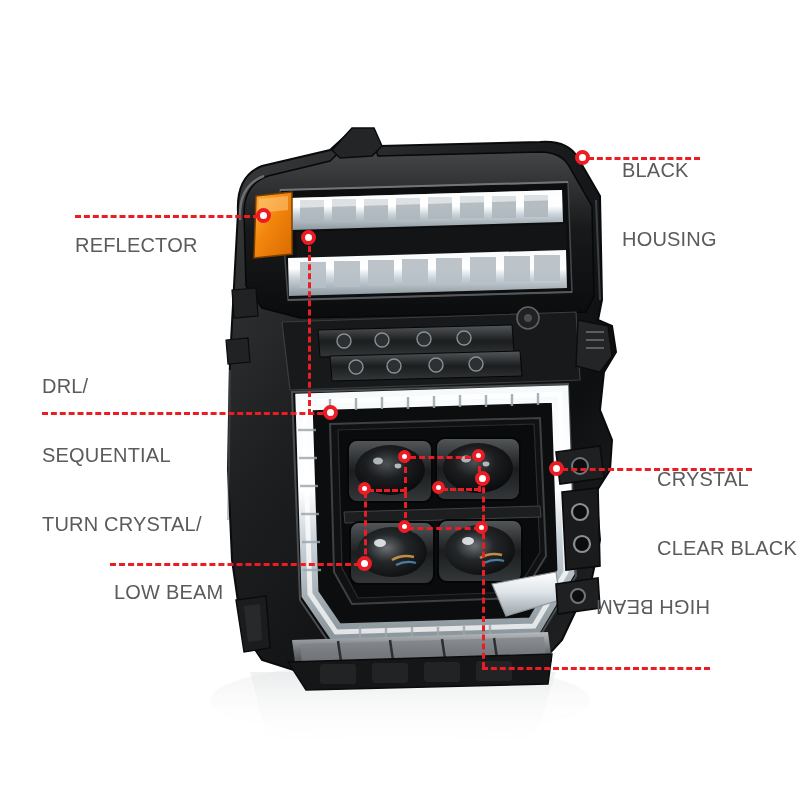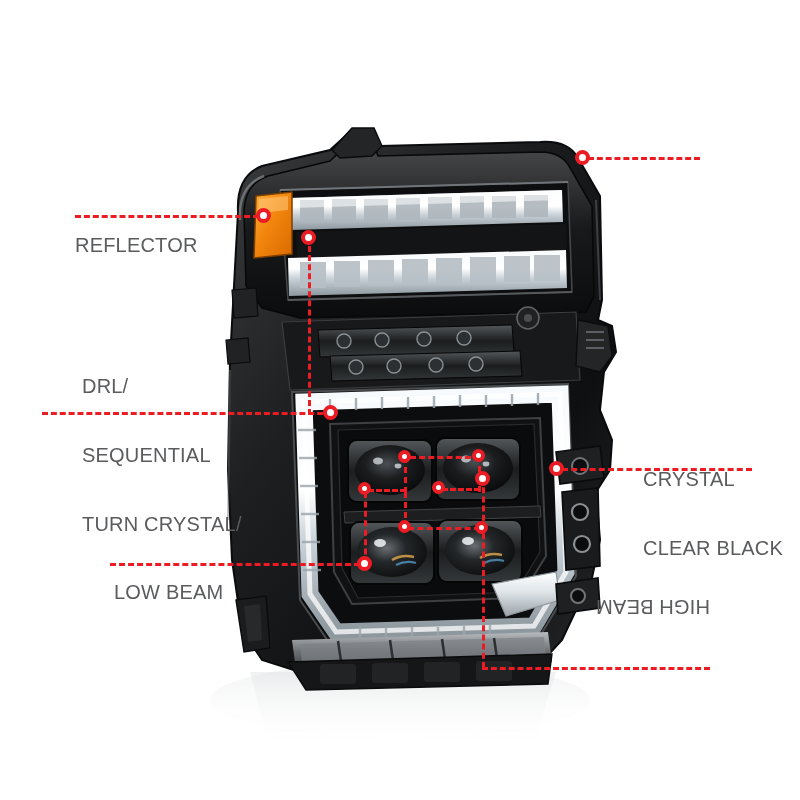--- a/index.html
+++ b/index.html
@@ -294,40 +294,44 @@
         <path d="M236,600 L266,596 L270,648 L244,652 Z" fill="#1a1c1d" stroke="#0a0b0c" stroke-width="1.4"></path>
         <path d="M244,606 L260,604 L262,640 L248,642 Z" fill="#2a2d2f" opacity=".8"></path>
       </g>
 
       <path d="M240,220 Q238,186 264,176" stroke="#9aa0a5" stroke-width="2.5" fill="none" opacity=".55"></path>
       <path d="M230,370 L228,520" stroke="#6d7276" stroke-width="2" fill="none" opacity=".45"></path>
       <path d="M596,200 L600,300" stroke="#7b8084" stroke-width="2" fill="none" opacity=".4"></path>
     </g>
   </svg>
 
+  <div class="label" style="left:622px;top:113px;">
+    <div>BLACK</div>
+    <div>HOUSING</div>
+  </div>
   <div class="dash-h" style="left:588px;top:157px;width:112px;"></div>
   <div class="dot" style="left:575px;top:150px;"></div>
 
   <div class="label" style="left:75px;top:188px;">
     <div>REFLECTOR</div>
   </div>
   <div class="dash-h" style="left:75px;top:215px;width:184px;"></div>
   <div class="dot" style="left:256px;top:208px;"></div>
 
-  <div class="label" style="left:42px;top:329px;margin-left:40px;">
+  <div class="label" style="left:42px;top:329px;">
     <div>DRL/</div>
     <div>SEQUENTIAL</div>
     <div>TURN CRYSTAL/</div>
   </div>
   <div class="dash-h" style="left:42px;top:412px;width:290px;"></div>
   <div class="dash-v" style="left:308px;top:237px;height:178px;"></div>
   <div class="dot" style="left:301px;top:230px;"></div>
   <div class="dot" style="left:323px;top:405px;"></div>
 
-  <div class="label" style="left:643px;top:422px;">
+  <div class="label" style="left:657px;top:422px;">
     <div>CRYSTAL</div>
     <div>CLEAR BLACK</div>
   </div>
   <div class="dash-h" style="left:562px;top:468px;width:190px;"></div>
   <div class="dot" style="left:549px;top:461px;"></div>
 
   <div class="label" style="left:114px;top:535px;text-align:center;">
     <div>LOW BEAM</div>
   </div>
   <div class="dash-h" style="left:110px;top:563px;width:250px;"></div>

